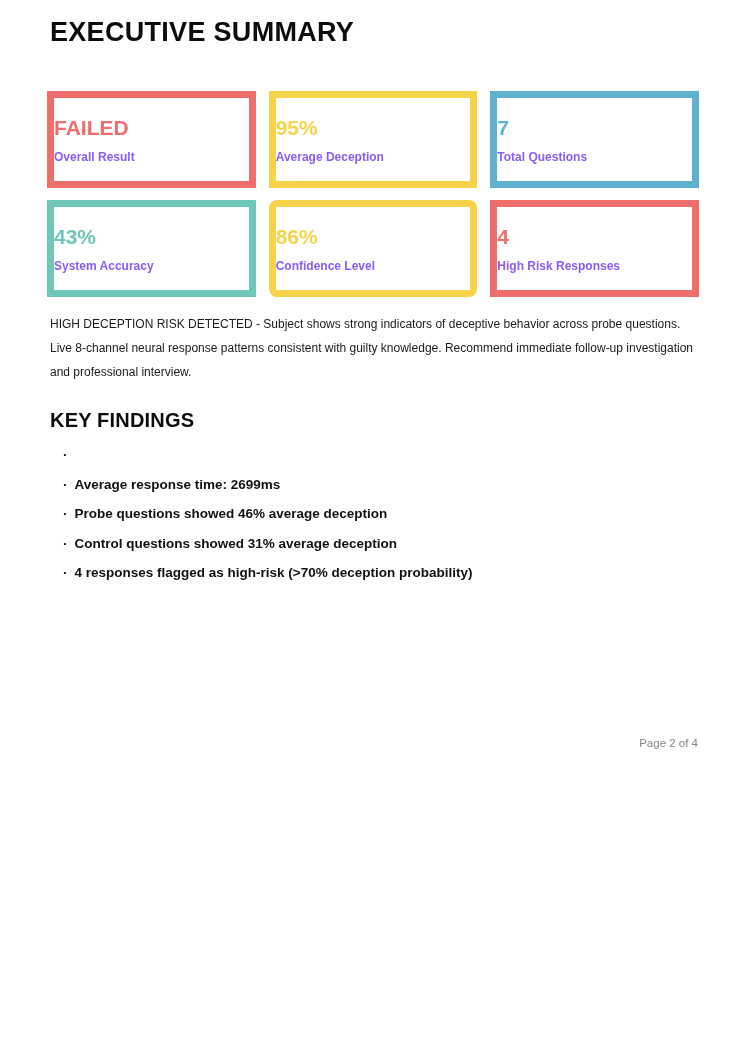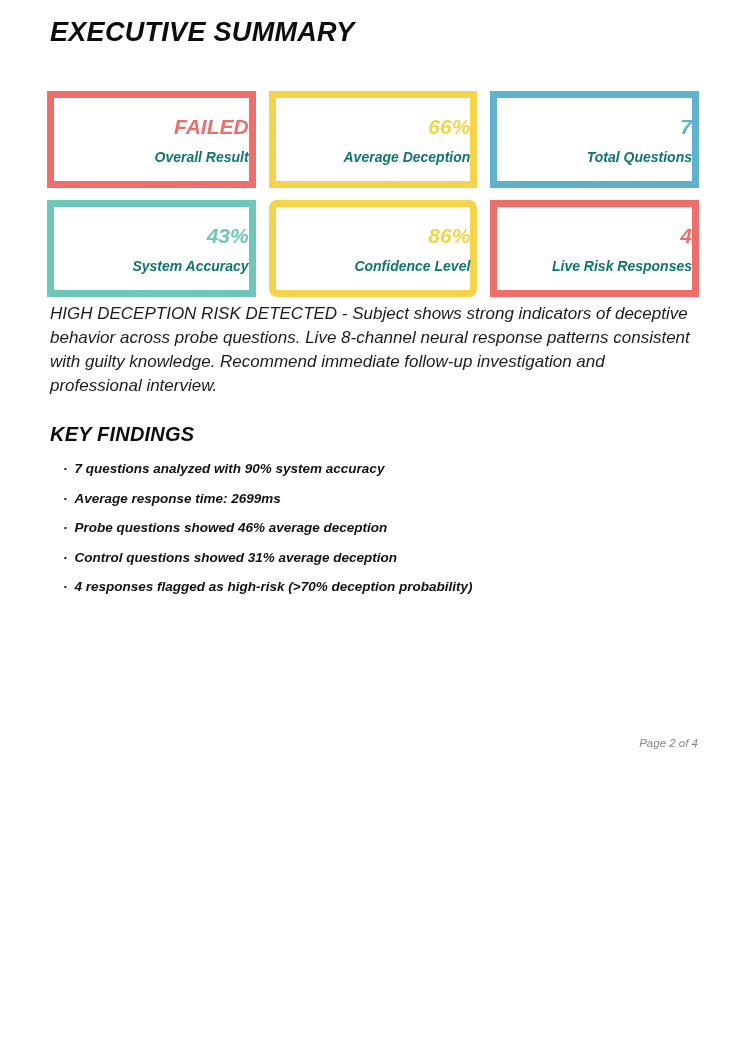--- a/index.html
+++ b/index.html
@@ -5,21 +5,20 @@
   * { margin: 0; padding: 0; box-sizing: border-box; }
   html, body { background: #ffffff; }
   body { font-family: "Liberation Sans", sans-serif; }
   .page {
     position: relative;
     width: 743px;
     height: 776px;
     background: #ffffff;
     margin: 0 auto;
     overflow: hidden;
-    font-style: italic;
   }
   .doc-title {
     margin: 19px 45px 0 50px;
     font-size: 27px;
     font-weight: 800;
     color: #0d0d0d;
     letter-spacing: 0.3px;
     line-height: 1;
   }
   .cards-grid {
@@ -28,49 +27,49 @@
     grid-template-columns: repeat(3, 1fr);
     column-gap: 13px;
     row-gap: 12px;
   }
   .stat-card {
     height: 97px;
     background: #ffffff;
     border: 7px solid #cccccc; 
     display: flex;
     flex-direction: column;
-    align-items: flex-end;
+    align-items: flex-start;
     justify-content: center;
   }
   .stat-value {
     font-size: 21px;
     font-weight: bold;
     line-height: 1;
     margin-bottom: 13px;
   }
   .stat-label {
-    font-size: 14px;
+    font-size: 12px;
     font-weight: bold;
-    color: #0f766e;
+    color: #8b5cf6;
     line-height: 1;
   }
   .section-heading {
     margin: 56px 45px 0 50px;
     font-size: 20px;
     font-weight: 800;
     color: #0d0d0d;
     letter-spacing: 0.2px;
     line-height: 1;
   }
   .section-heading.kf {
     margin-top: 26px;
   }
   .assessment-body {
-    margin: 5px 48px 0 50px;
-    font-size: 17px;
+    margin: 15px 48px 0 50px;
+    font-size: 12px;
     line-height: 24px;
     color: #1b1b1b;
   }
   .findings-list {
     margin: 18px 50px 0 63px;
     list-style: none;
   }
   .findings-list li {
     font-size: 13.5px;
     font-weight: bold;
@@ -98,46 +97,46 @@
 <div class="page">
 
   <h1 class="doc-title">EXECUTIVE SUMMARY</h1>
 
   <div class="cards-grid">
     <div class="stat-card" style="border-color: rgb(238, 110, 107);">
       <div class="stat-value" style="color: rgb(238, 110, 107);">FAILED</div>
       <div class="stat-label">Overall Result</div>
     </div>
     <div class="stat-card" style="border-color: rgb(245, 212, 76);">
-      <div class="stat-value" style="color: rgb(245, 212, 76);">66%</div>
+      <div class="stat-value" style="color: rgb(245, 212, 76);">95%</div>
       <div class="stat-label">Average Deception</div>
     </div>
     <div class="stat-card" style="border-color: rgb(95, 178, 206);">
       <div class="stat-value" style="color: rgb(95, 178, 206);">7</div>
       <div class="stat-label">Total Questions</div>
     </div>
     <div class="stat-card" style="border-color: rgb(111, 199, 185);">
       <div class="stat-value" style="color: rgb(111, 199, 185);">43%</div>
       <div class="stat-label">System Accuracy</div>
     </div>
     <div class="stat-card" style="border-color: rgb(245, 212, 76); border-radius: 8px;">
       <div class="stat-value" style="color: rgb(245, 212, 76);">86%</div>
       <div class="stat-label">Confidence Level</div>
     </div>
     <div class="stat-card" style="border-color: rgb(238, 110, 107);">
       <div class="stat-value" style="color: rgb(238, 110, 107);">4</div>
-      <div class="stat-label">Live Risk Responses</div>
+      <div class="stat-label">High Risk Responses</div>
     </div>
   </div>
 
   <p class="assessment-body">HIGH DECEPTION RISK DETECTED - Subject shows strong indicators of deceptive behavior across probe questions. Live 8-channel neural response patterns consistent with guilty knowledge. Recommend immediate follow-up investigation and professional interview.</p>
 
   <h2 class="section-heading kf">KEY FINDINGS</h2>
   <ul class="findings-list">
-    <li><span class="bullet"></span><span>7 questions analyzed with 90% system accuracy</span></li>
+    <li><span class="bullet"></span></li>
     <li><span class="bullet"></span><span>Average response time: 2699ms</span></li>
     <li><span class="bullet"></span><span>Probe questions showed 46% average deception</span></li>
     <li><span class="bullet"></span><span>Control questions showed 31% average deception</span></li>
     <li><span class="bullet"></span><span>4 responses flagged as high-risk (&gt;70% deception probability)</span></li>
   </ul>
 
   <div class="page-footer">Page 2 of 4</div>
 
 </div>
 

